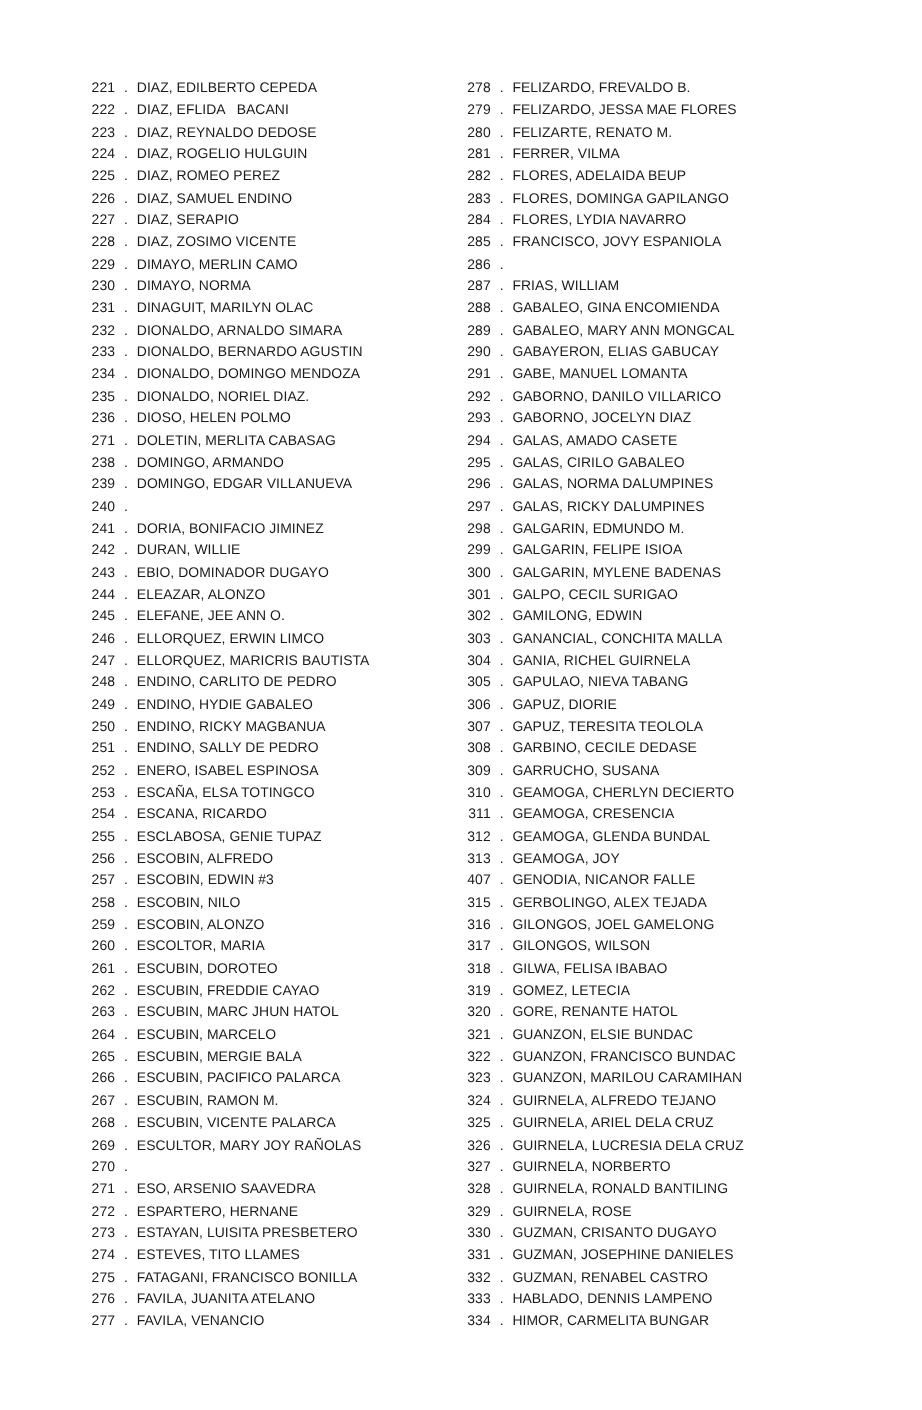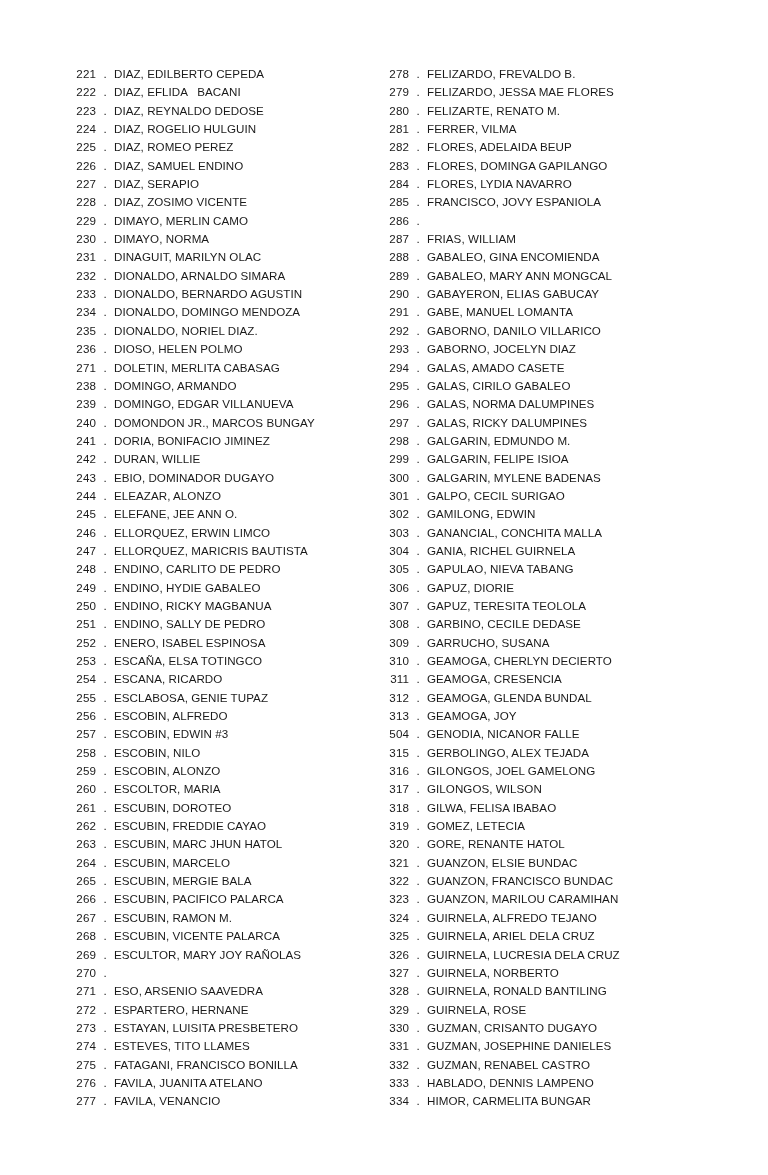--- a/index.html
+++ b/index.html
@@ -176,21 +176,20 @@
           <span class="entry-name">DOMINGO, ARMANDO</span>
         </div>
         <div class="entry">
           <span class="entry-num">239</span>
           <span class="entry-dot">.</span>
           <span class="entry-name">DOMINGO, EDGAR VILLANUEVA</span>
         </div>
         <div class="entry">
           <span class="entry-num">240</span>
           <span class="entry-dot">.</span>
-          <span class="entry-name">DOMONDON JR., MARCOS BUNGAY</span>
         </div>
         <div class="entry">
           <span class="entry-num">241</span>
           <span class="entry-dot">.</span>
           <span class="entry-name">DORIA, BONIFACIO JIMINEZ</span>
         </div>
         <div class="entry">
           <span class="entry-num">242</span>
           <span class="entry-dot">.</span>
           <span class="entry-name">DURAN, WILLIE</span>
@@ -544,21 +543,21 @@
           <span class="entry-num">312</span>
           <span class="entry-dot">.</span>
           <span class="entry-name">GEAMOGA, GLENDA BUNDAL</span>
         </div>
         <div class="entry">
           <span class="entry-num">313</span>
           <span class="entry-dot">.</span>
           <span class="entry-name">GEAMOGA, JOY</span>
         </div>
         <div class="entry">
-          <span class="entry-num">504</span>
+          <span class="entry-num">407</span>
           <span class="entry-dot">.</span>
           <span class="entry-name">GENODIA, NICANOR FALLE</span>
         </div>
         <div class="entry">
           <span class="entry-num">315</span>
           <span class="entry-dot">.</span>
           <span class="entry-name">GERBOLINGO, ALEX TEJADA</span>
         </div>
         <div class="entry">
           <span class="entry-num">316</span>

